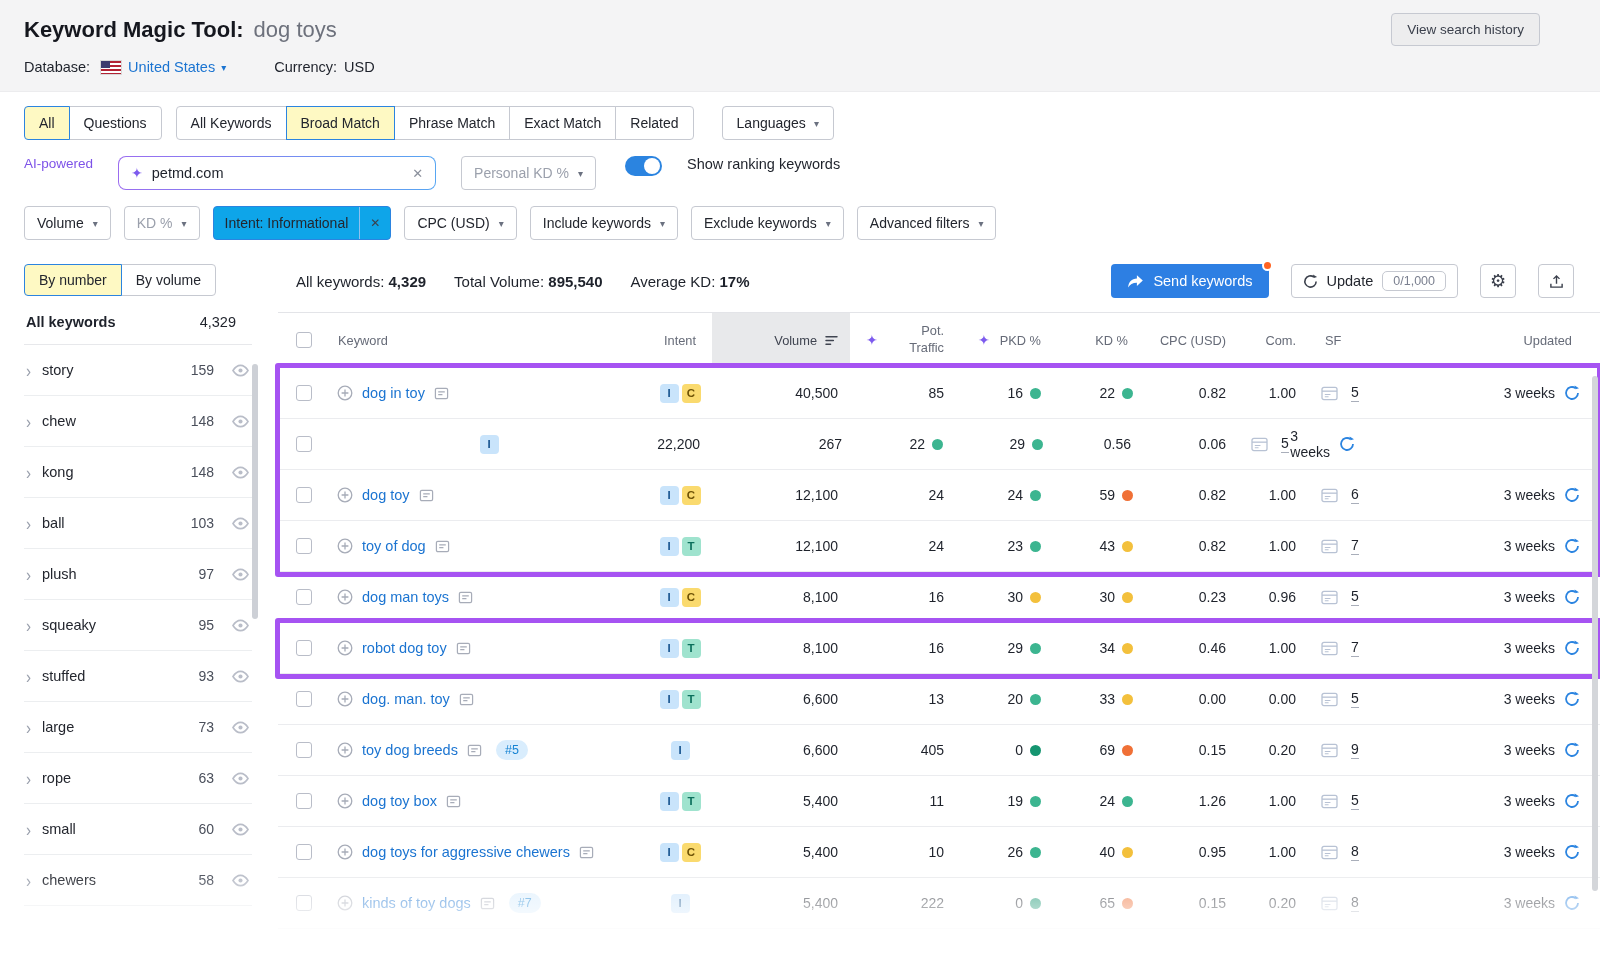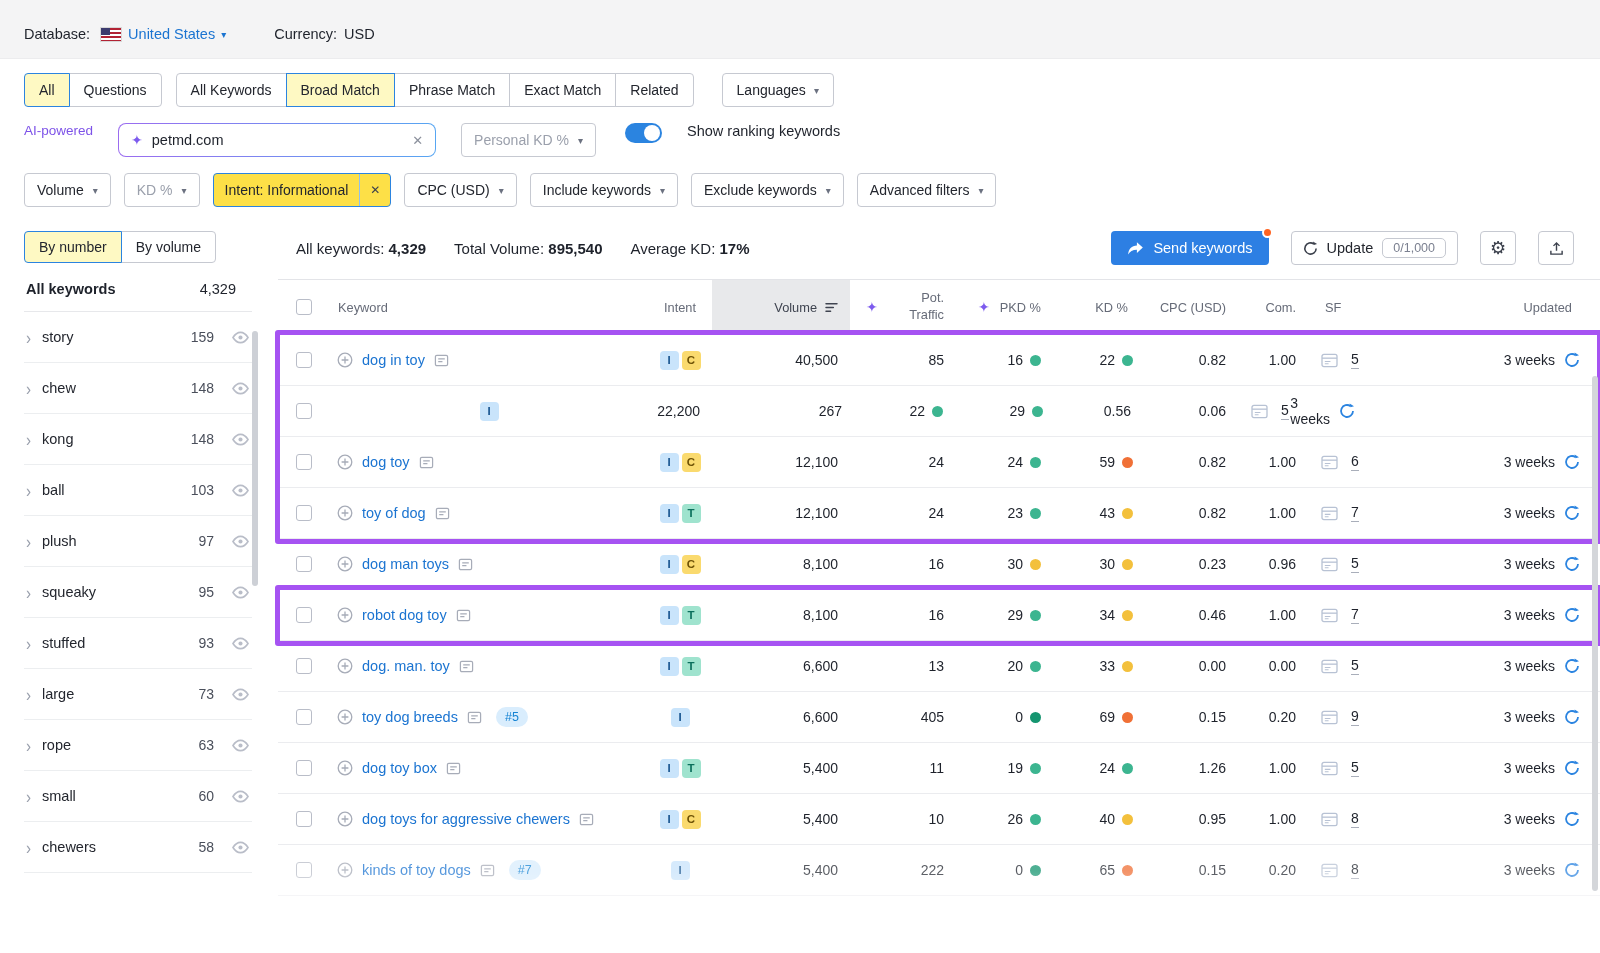--- a/index.html
+++ b/index.html
@@ -41,21 +41,21 @@
   .ai-value { flex:1; font-size:14.5px; color:#1e222b; }
   .x-ic { color:#8b909c; font-size:13px; cursor:pointer; }
   .drop { height:34px; padding:0 12px; background:#fff; border:1px solid #c6c9d1; border-radius:4px; font-size:14px; color:#23262e; font-family:inherit; display:inline-flex; align-items:center; gap:9px; cursor:pointer; }
   .drop.muted { color:#9ba0ac; }
   .toggle { width:37px; height:20px; border-radius:10px; background:#2b84e0; position:relative; cursor:pointer; margin-left:4px; }
   .toggle .knob { position:absolute; top:2px; left:19px; width:16px; height:16px; border-radius:50%; background:#fff; }
   .toggle-label { font-size:14.5px; }
 
   
   .filters-row { display:flex; gap:13px; margin:16px 0 0 24px; }
-  .active-filter { height:34px; background:#fde047; border:1px solid #2b84e0; border-radius:4px; display:inline-flex; align-items:stretch; overflow:hidden; cursor:pointer; }
+  .active-filter { height:34px; background:#0ea5e9; border:1px solid #2b84e0; border-radius:4px; display:inline-flex; align-items:stretch; overflow:hidden; cursor:pointer; }
   .active-filter .af-label { display:flex; align-items:center; padding:0 11px; font-size:14px; color:#23262e; }
   .active-filter .af-x { display:flex; align-items:center; padding:0 10px; border-left:1px solid #8fc0ee; color:#3b404c; font-size:12px; }
 
   
   .content { display:flex; margin:24px 0 0 24px; gap:26px; }
 
   
   .sidebar { width:228px; flex:none; position:relative; }
   .sidebar .tab { height:32px; font-size:14px; }
   .sb-all { display:flex; justify-content:space-between; align-items:center; padding:18px 16px 14px 2px; border-bottom:1px solid #e7e8eb; font-size:14.5px; }
@@ -129,20 +129,27 @@
   .page-scrollbar { position:absolute; right:2px; top:376px; width:6px; height:515px; border-radius:3px; background:#d4d6da; z-index:21; }
 
   svg { display:block; }
 </style>
 </head>
 <body>
 
 <div class="app">
 
   <header class="topbar">
+    <div class="title-line">
+      <h1 class="page-title">
+        <span>Keyword Magic Tool:</span>
+        <span class="title-query">dog toys</span>
+      </h1>
+      <button class="btn-history">View search history</button>
+    </div>
     <div class="meta-line">
       <span>Database:</span>
       <span class="flag"></span>
       <a class="db-link">
         <span>United States</span>
         <span class="chev">▾</span>
       </a>
       <span class="meta-sep"></span>
       <span>Currency:</span>
       <span>USD</span>

